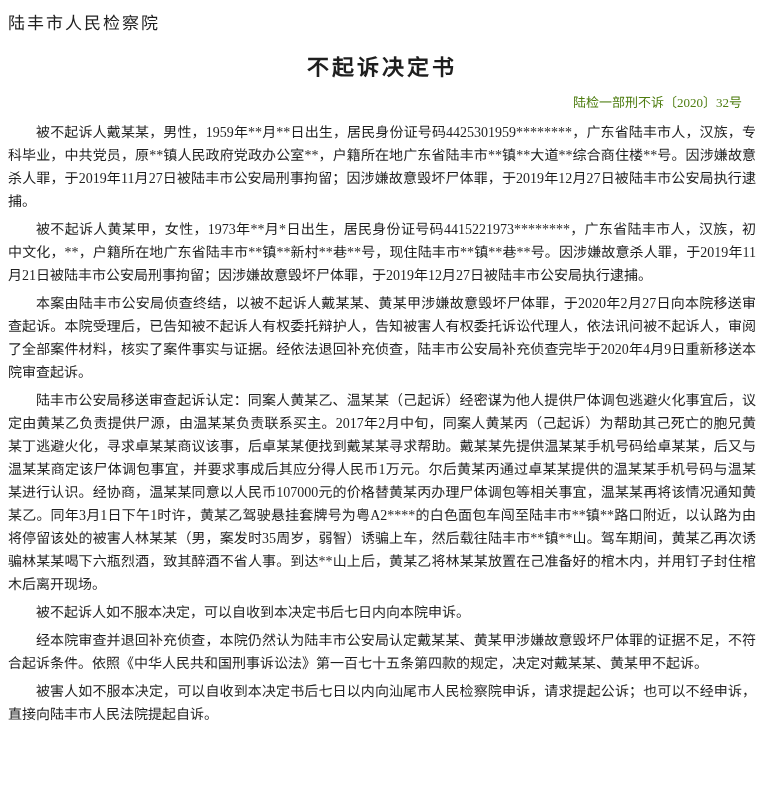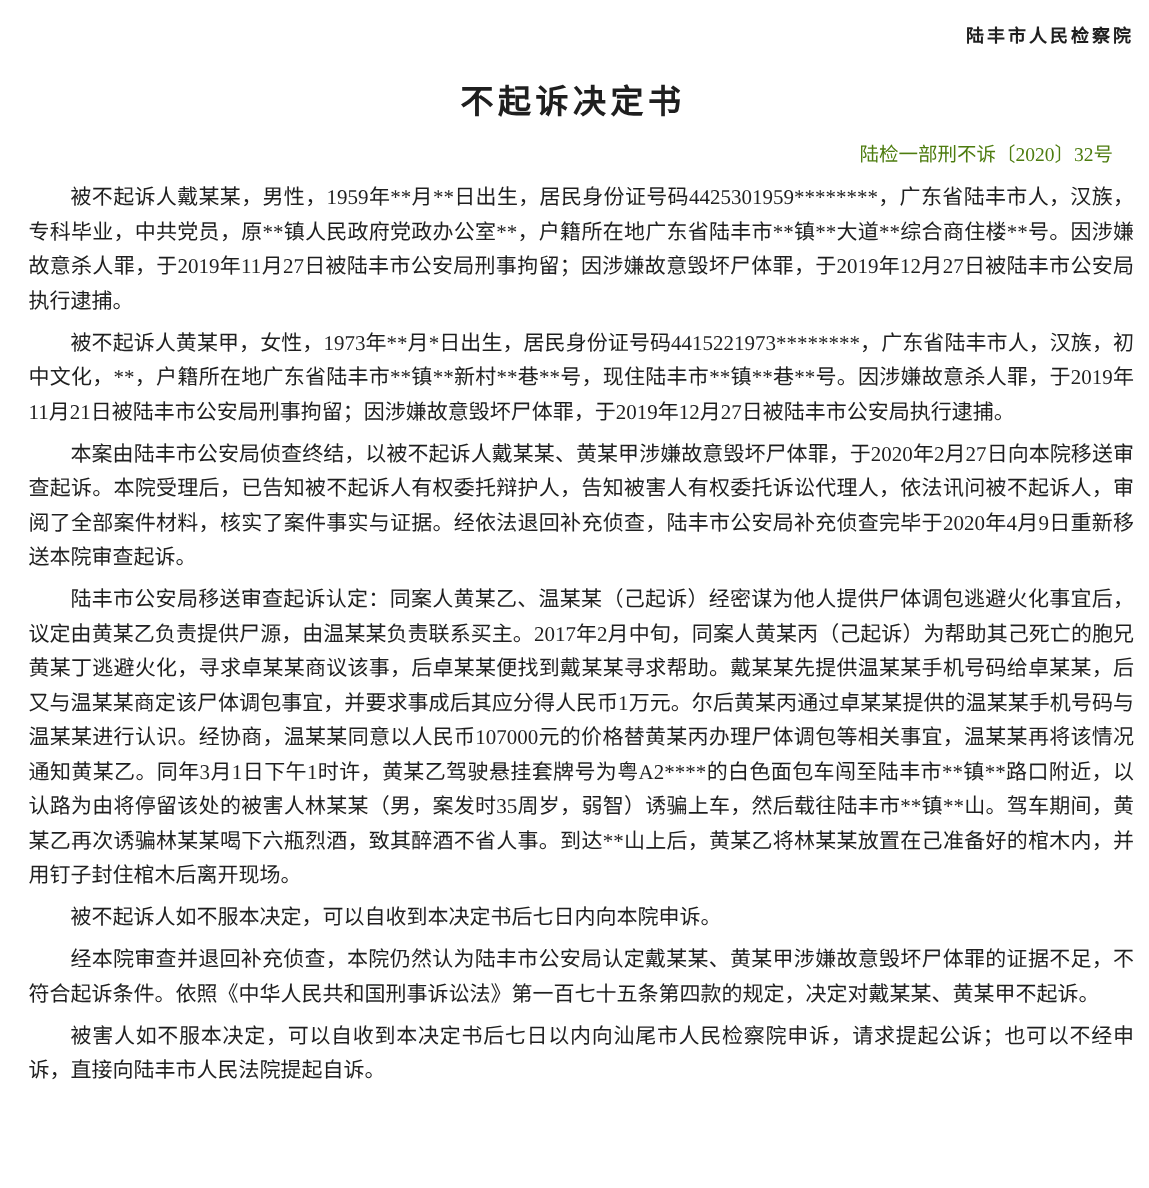--- a/index.html
+++ b/index.html
@@ -12,23 +12,23 @@
     width: 766px;
     height: 792px;
     background: #ffffff;
     box-sizing: border-box;
     padding: 12px 10px 8px 8px;
     font-family: "Liberation Serif", "DejaVu Serif", serif;
     color: #1f1f1f;
     overflow: hidden;
   }
   .court-name {
-    text-align: right;
-    font-size: 12px;
-    font-weight: bold;
+    text-align: left;
+    font-size: 17px;
+    font-weight: normal;
     letter-spacing: 2px;
     line-height: 24px;
   }
   .doc-title {
     text-align: center;
     font-size: 22px;
     font-weight: bold;
     letter-spacing: 3px;
     line-height: 28px;
     margin-top: 18px;
@@ -43,21 +43,21 @@
   }
   .doc-body {
     margin-top: 9px;
     font-size: 14px;
     line-height: 23px;
     text-align: justify;
     text-justify: inter-ideograph;
     color: #1f1f1f;
   }
   .doc-body p {
-    margin: 0 0 5px 11px;
+    margin: 0 0 5px 0;
     text-indent: 2em;
   }
 </style>
 </head>
 <body>
 
 <div class="page">
   <div class="court-name">陆丰市人民检察院</div>
   <div class="doc-title">不起诉决定书</div>
   <div class="doc-number">陆检一部刑不诉〔2020〕32号</div>

